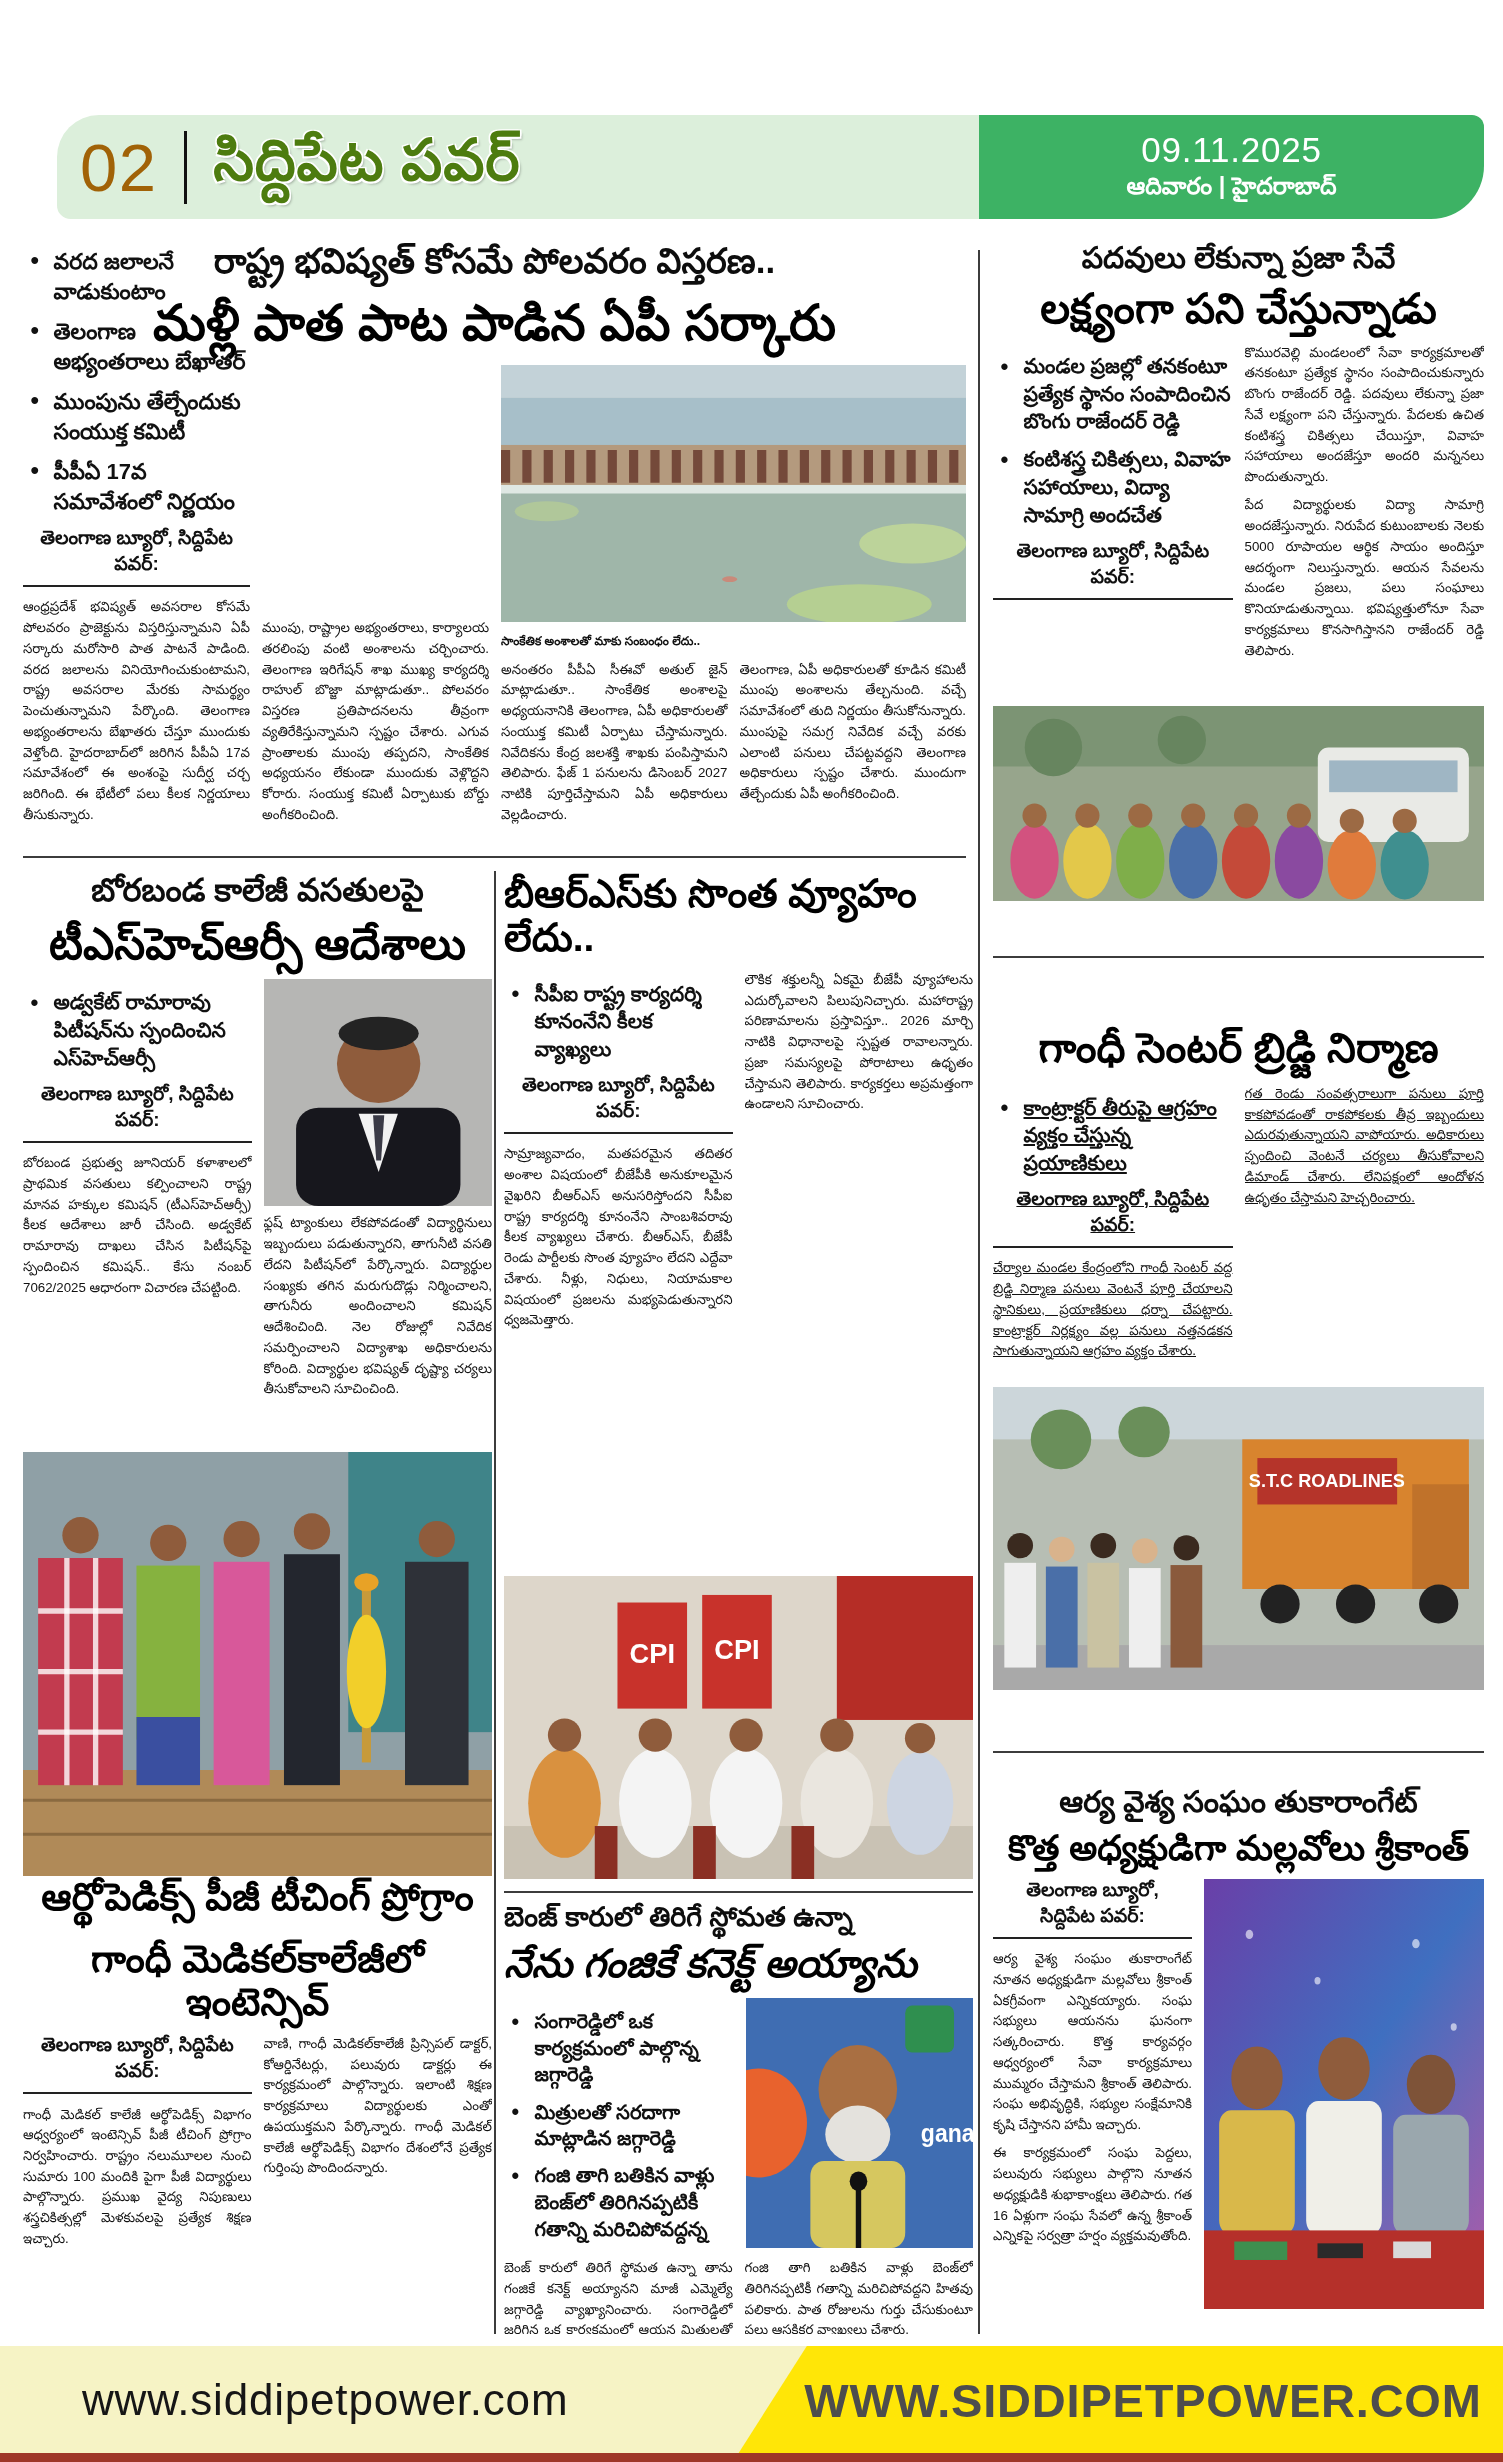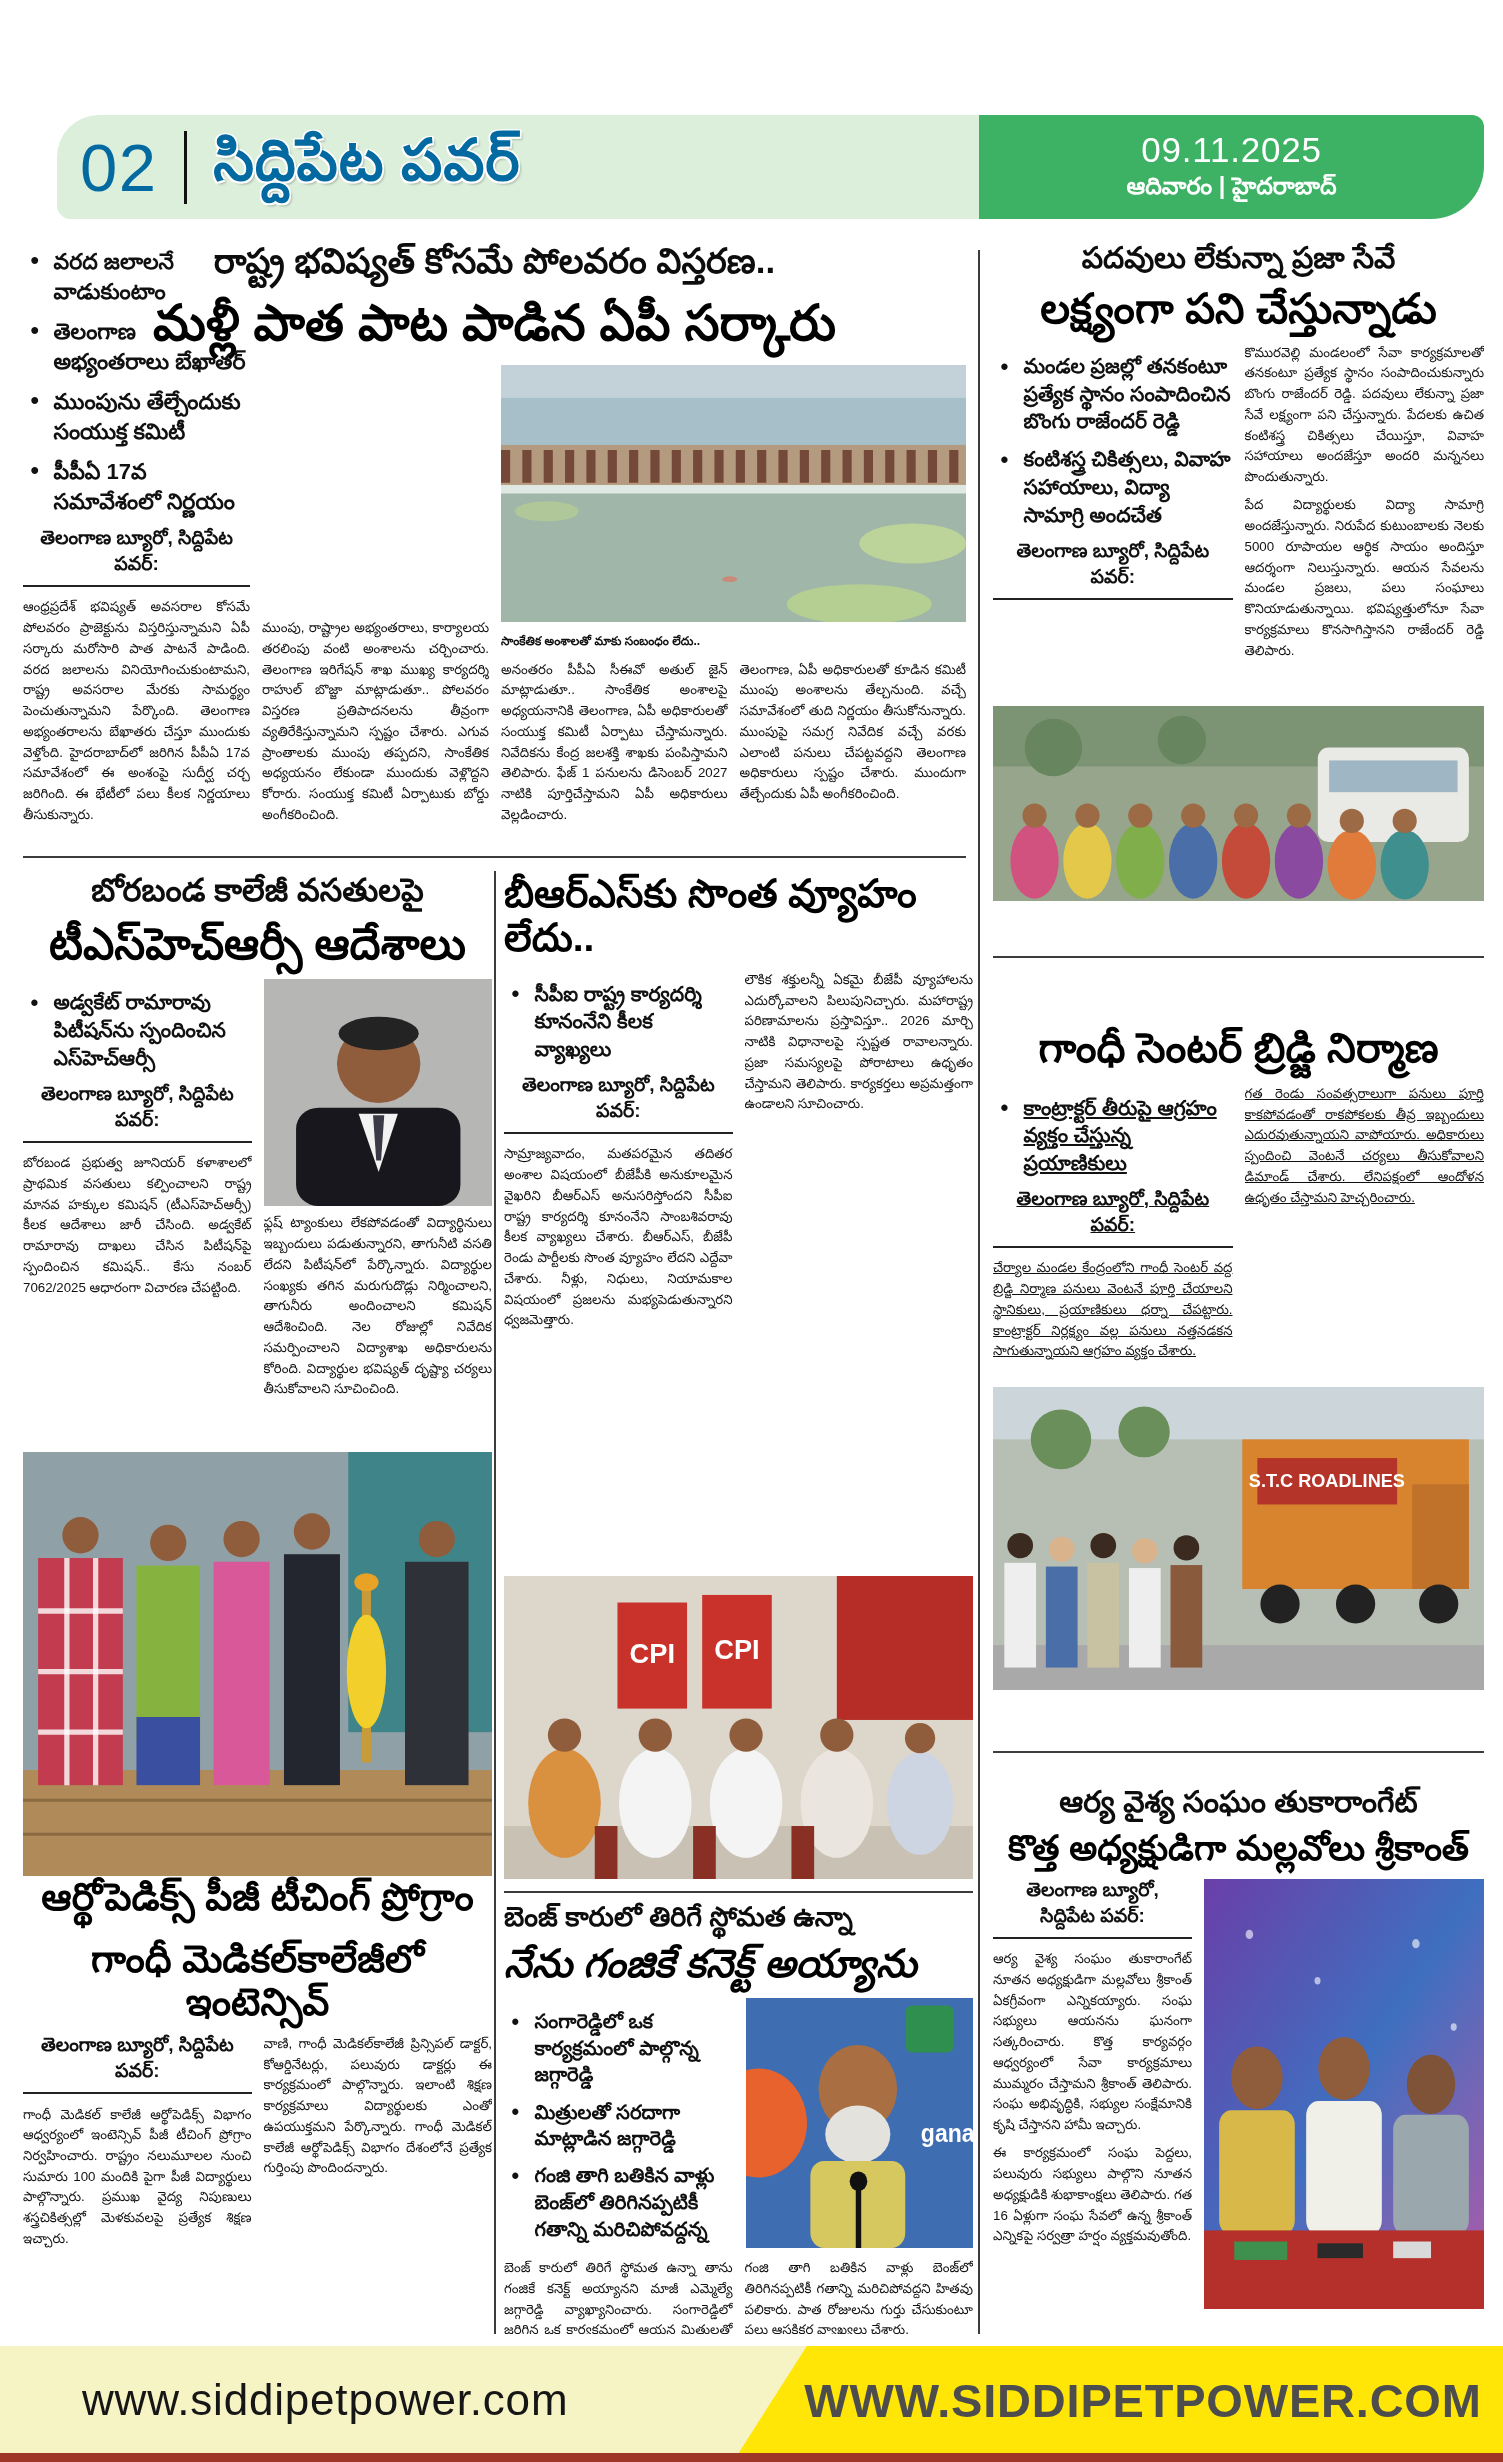--- a/index.html
+++ b/index.html
@@ -7,24 +7,24 @@
   .page {
     position:relative; width:1503px; height:2462px; margin:0 auto;
     background:#ffffff; overflow:hidden; color:#111;
   }
   
   .mast-left {
     position:absolute; left:57px; top:115px; width:922px; height:104px;
     background:#dcefdb; border-radius:42px 0 0 13.6px;
     display:flex; align-items:center; gap:26px; padding-left:23px;
   }
-  .page-num { font-size:67px; color:#0369a1; letter-spacing:1.5px; }
+  .page-num { font-size:67px; color:#a16207; letter-spacing:1.5px; }
   .mast-div { width:3.8px; height:73px; background:#111; }
   .brand {
-    font-size:58px; font-weight:bold; color:#0369a1; letter-spacing:0.8px;
+    font-size:58px; font-weight:bold; color:#4d7c0f; letter-spacing:0.8px;
     text-shadow:1.5px 1.5px 0 #fff, -1.5px -1.5px 0 #fff, 1.5px -1.5px 0 #fff, -1.5px 1.5px 0 #fff, 2.3px 3px 2.3px rgba(0,0,0,.25);
   }
   .mast-right {
     position:absolute; left:979px; top:115px; width:505px; height:104px;
     background:#3db264; border-radius:0 12px 53px 0;
     display:flex; flex-direction:column; align-items:center; justify-content:center; color:#fff;
   }
   .mast-date { font-size:35px; letter-spacing:0.8px; }
   .mast-day  { font-size:23.5px; font-weight:bold; margin-top:3px; }
 

